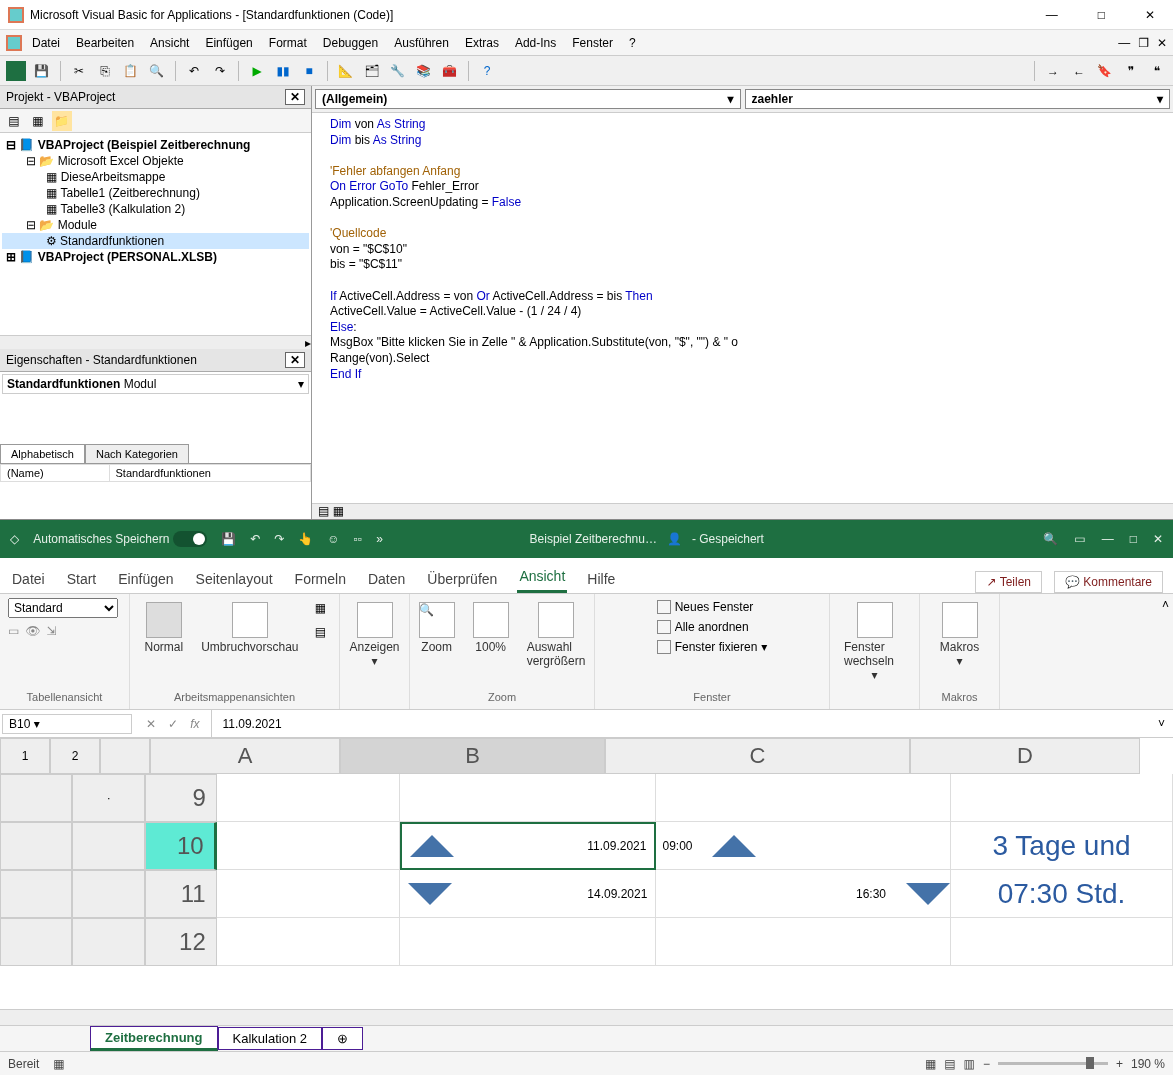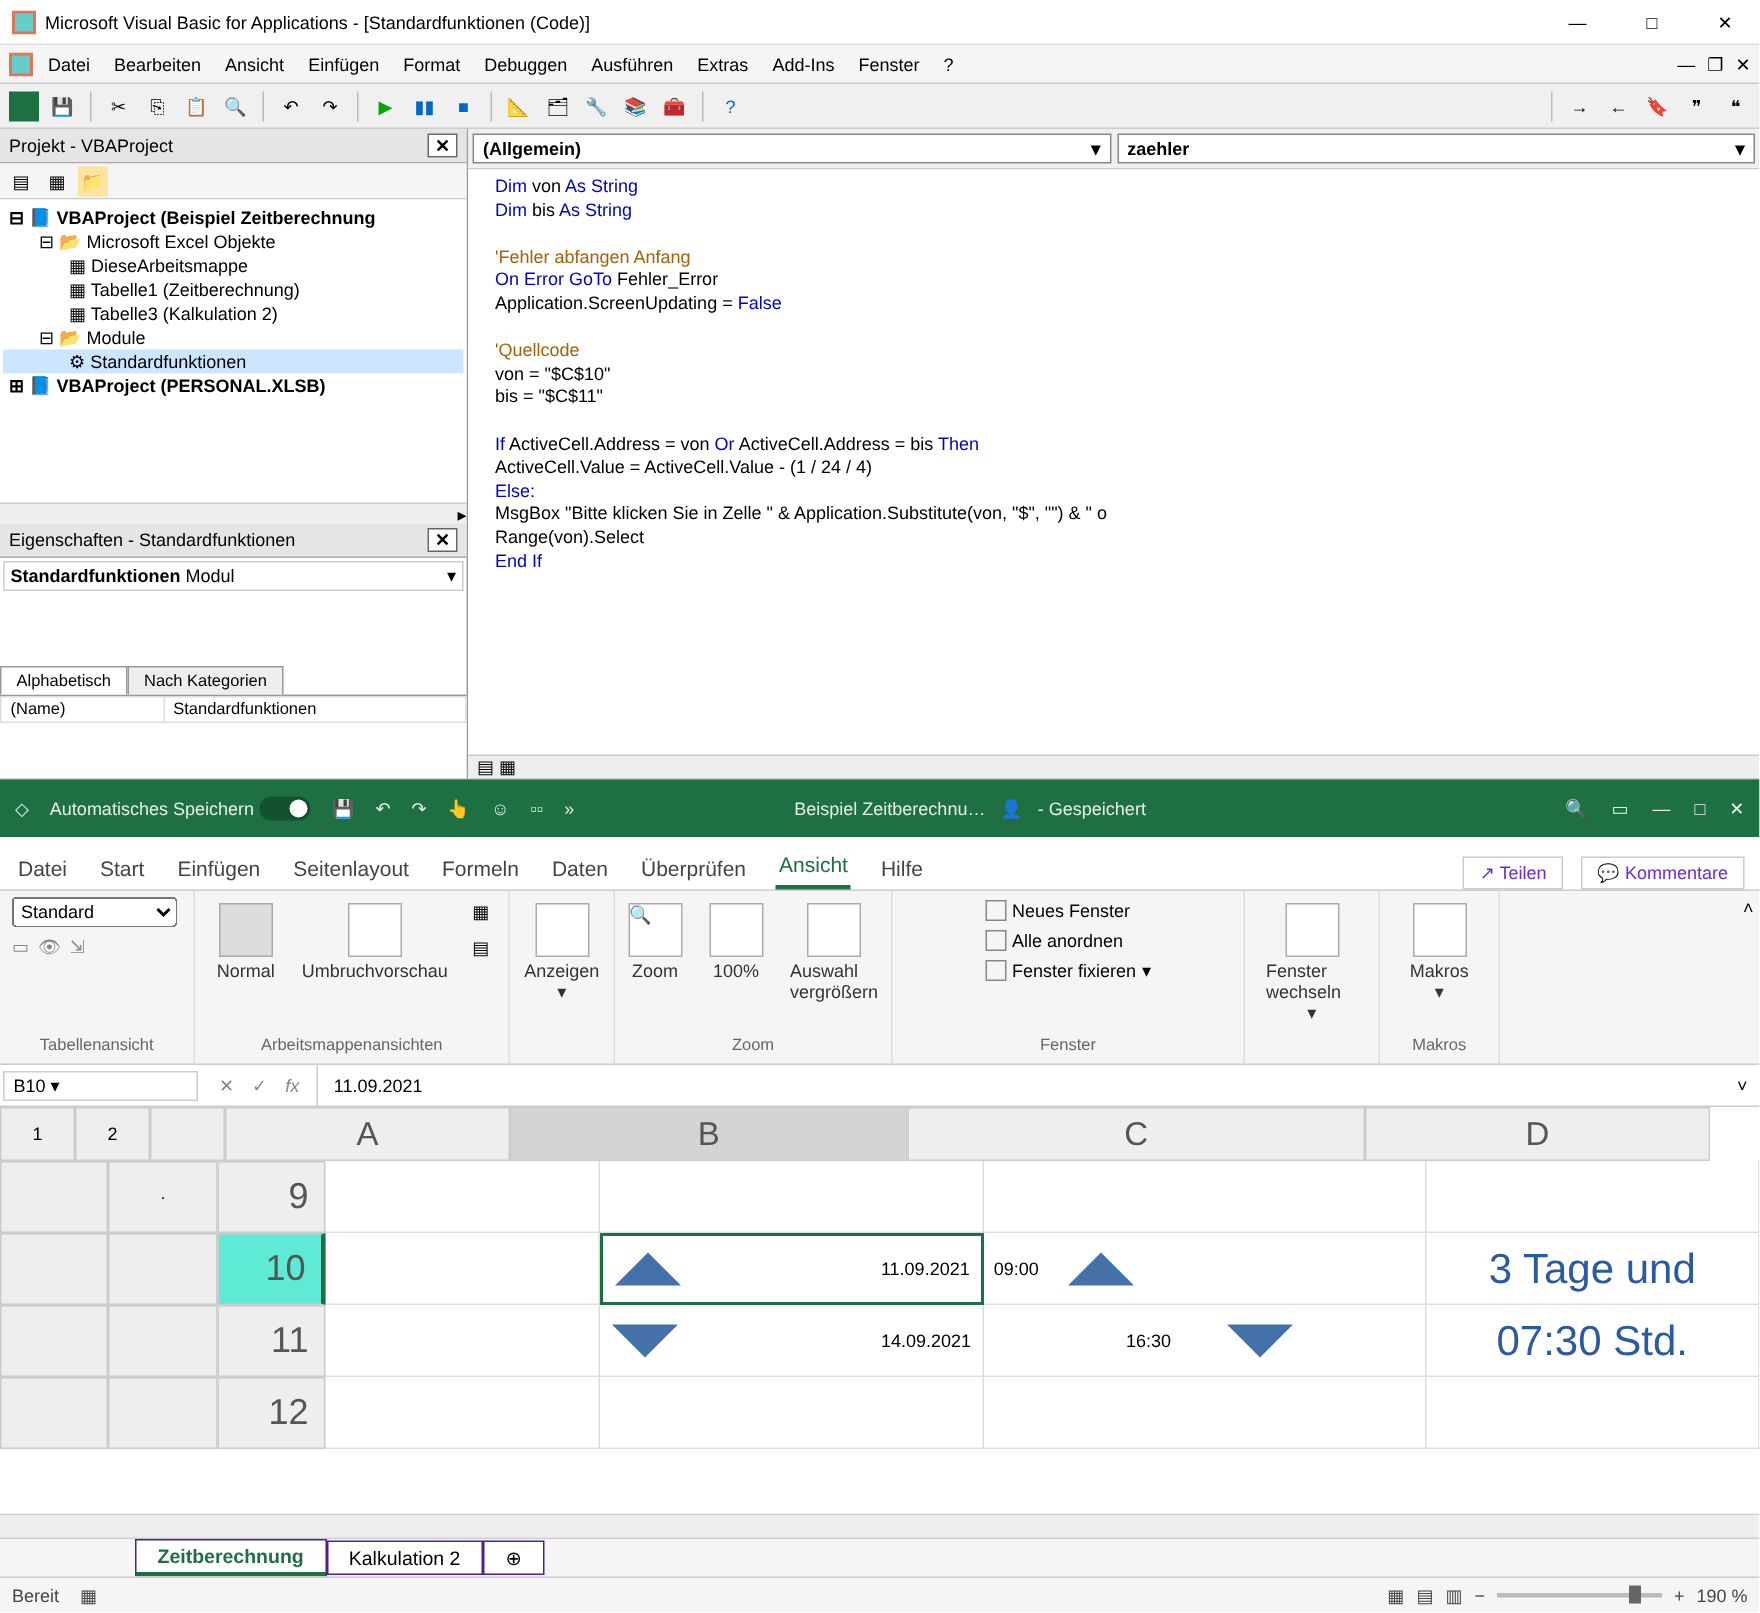--- a/index.html
+++ b/index.html
@@ -49,21 +49,21 @@
 .excel-win { display:flex; flex-direction:column; height:555px; }
 .xl-titlebar { height:38px; background:#1e6f41; color:#e6f0e9; display:flex; align-items:center; padding:0 10px; gap:14px; font-size:13px; }
 .autosave-toggle { display:inline-flex; align-items:center; gap:4px; }
 .toggle-pill { width:34px; height:16px; background:#135230; border-radius:8px; position:relative; }
 .toggle-pill::after { content:""; position:absolute; right:2px; top:2px; width:12px; height:12px; background:#fff; border-radius:50%; }
 .xl-titlebar-right { margin-left:auto; display:flex; gap:16px; font-size:16px; }
 .xl-ribbon-tabs { height:36px; display:flex; align-items:flex-end; padding:0 10px; gap:18px; border-bottom:1px solid #ccc; background:#fff; }
 .rtab { padding:6px 2px; cursor:pointer; font-size:14px; color:#444; }
 .rtab.active { color:#1e6f41; border-bottom:3px solid #1e6f41; font-weight:500; }
 .rtab-right { margin-left:auto; display:flex; gap:12px; }
-.share-btn { border:1px solid #ccc; padding:3px 10px; color:#6d28d9; cursor:pointer; }
+.share-btn { border:1px solid #ccc; padding:3px 10px; color:#7f1d1d; cursor:pointer; }
 .xl-ribbon { height:116px; background:#f5f5f5; border-bottom:1px solid #ccc; display:flex; }
 .rgroup { border-right:1px solid #ddd; padding:4px 8px; display:flex; flex-direction:column; align-items:center; position:relative; }
 .rgroup-label { font-size:11px; color:#666; margin-top:auto; padding-bottom:2px; }
 .rgroup-body { display:flex; gap:6px; align-items:flex-start; flex:1; }
 .ritem { display:flex; flex-direction:column; align-items:center; padding:4px 6px; cursor:pointer; font-size:11px; color:#333; }
 .ritem .ric { width:26px; height:26px; border:1px solid #aaa; margin-bottom:2px; background:#fff; }
 .ritem.big .ric { width:36px; height:36px; }
 .ritem-sm { display:flex; align-items:center; gap:4px; padding:2px 4px; font-size:12px; cursor:pointer; }
 .ritem-sm .ric { width:14px; height:14px; border:1px solid #888; }
 .fbar { height:28px; display:flex; align-items:center; border-bottom:1px solid #ccc; background:#fff; }
@@ -420,21 +420,21 @@
       <div class="rowheads">
           <div class="sub"></div>
           <div class="sub"></div>
         </div>
       <div class="rownum">11</div>
       <div class="cell" style="width:190px"></div>
       <div class="cell" style="width:265px;justify-content:space-between;padding:0 8px">
         <span class="tri down"></span>
         <span>14.09.2021</span>
       </div>
-      <div class="cell" style="width:305px;justify-content:center;gap:37px;padding-left:6px">
+      <div class="cell" style="width:305px;justify-content:flex-end;gap:20px;padding-left:6px">
         <span>16:30</span>
         <span class="tri down"></span>
       </div>
       <div class="cell" style="width:230px">
           <span class="result-text">07:30 Std.</span>
         </div>
     </div>
     <div class="sheet-row">
       <div class="rowheads">
           <div class="sub"></div>

